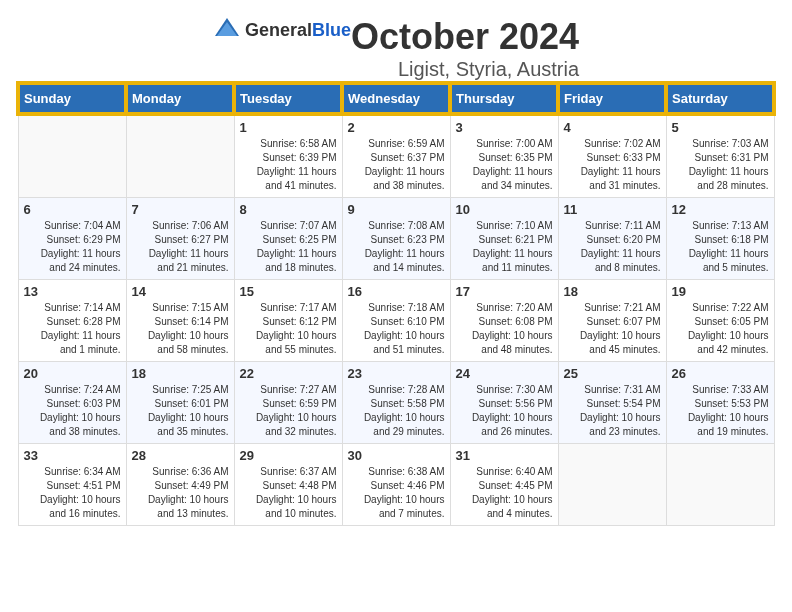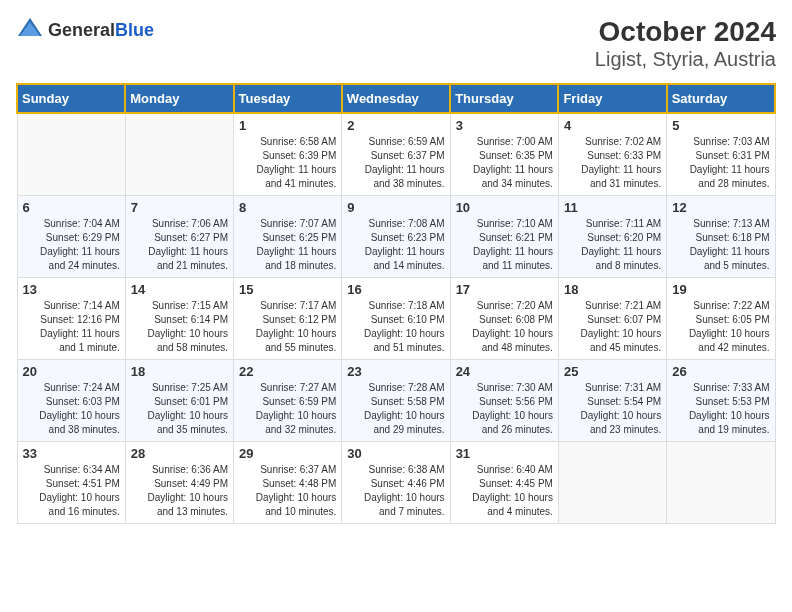--- a/index.html
+++ b/index.html
@@ -5,23 +5,23 @@
     * { box-sizing: border-box; margin: 0; padding: 0; }
     body {
       font-family: Arial, sans-serif;
       background: #fff;
       width: 792px;
       min-height: 612px;
       padding: 16px;
     }
     .header-area {
       display: flex;
-      justify-content: space-between;
+      justify-content: center;
       align-items: flex-start;
-      margin-bottom: 12px;
+      margin-bottom: 0;
     }
     .logo {
       display: flex;
       align-items: center;
       gap: 4px;
     }
     .logo-text-general {
       font-size: 18px;
       font-weight: bold;
       color: #333;
@@ -32,40 +32,40 @@
       color: #1a5fc8;
     }
     .logo-icon {
       width: 28px;
       height: 28px;
     }
     .title-area {
       text-align: right;
     }
     .month-title {
-      font-size: 28px;
+      font-size: 36px;
       font-weight: bold;
       color: #333;
     }
     .location {
       font-size: 20px;
       color: #555;
     }
     .calendar {
       width: 100%;
       border-collapse: collapse;
       border: 1px solid #ccc;
     }
     .calendar th {
       background: #2a6db5;
       color: #fff;
       font-size: 13px;
       padding: 6px 4px;
       text-align: left;
-      border: 2px solid #eab308;
+      border: 4px solid #eab308;
     }
     .calendar td {
       vertical-align: top;
       padding: 4px 5px;
       font-size: 10.5px;
       border: 1px solid #ddd;
       width: 108px;
       min-height: 80px;
       color: #333;
       background: #fff;
@@ -196,21 +196,21 @@
           <span class="day-number">12</span>
           <div class="cell-content">Sunrise: 7:13 AM
 Sunset: 6:18 PM
 Daylight: 11 hours and 5 minutes.</div>
         </td>
       </tr>
       <tr>
         <td>
           <span class="day-number">13</span>
           <div class="cell-content">Sunrise: 7:14 AM
-Sunset: 12:16 PM
+Sunset: 6:28 PM
 Daylight: 11 hours and 1 minute.</div>
         </td>
         <td>
           <span class="day-number">14</span>
           <div class="cell-content">Sunrise: 7:15 AM
 Sunset: 6:14 PM
 Daylight: 10 hours and 58 minutes.</div>
         </td>
         <td>
           <span class="day-number">15</span>

